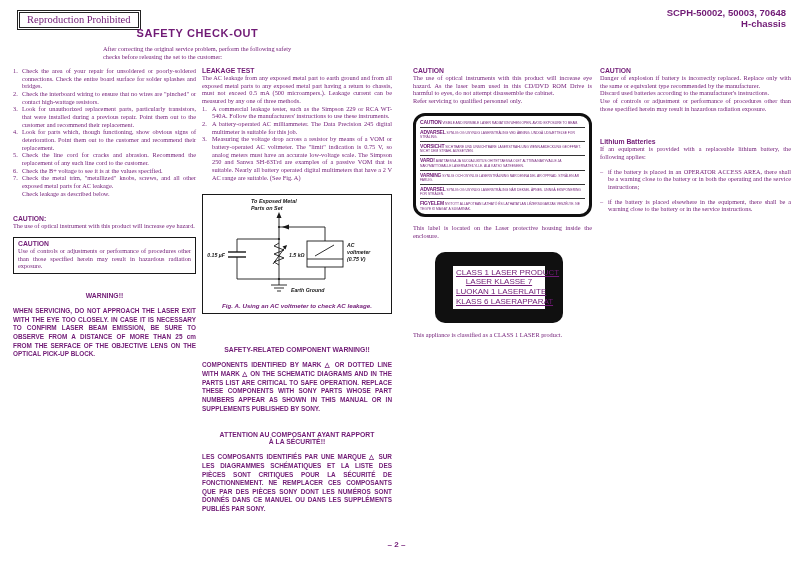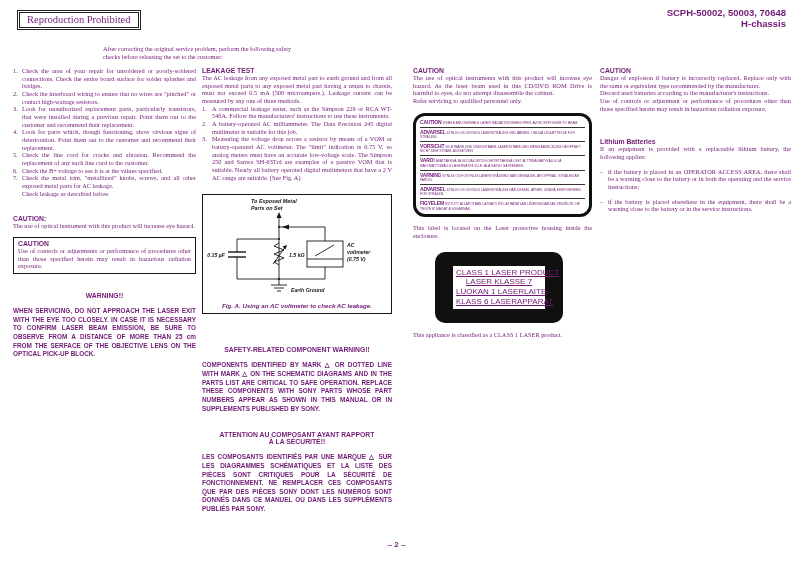--- a/index.html
+++ b/index.html
@@ -62,20 +62,21 @@
             font:bold 8px "Liberation Sans", sans-serif; } .mt8 { margin-top:8px; } .mt18 { margin-top:18px; }
   .mt26 { margin-top:26px; } .mt32 { margin-top:32px; }
   .pre { white-space:pre-line; }
 </style>
 </head>
 <body>
 
 <div class="page">
 
   <div class="stamp">Reproduction Prohibited</div>
+  <div class="title">SAFETY  CHECK-OUT</div>
   <div class="intro">After correcting the original service problem, perform the following safety
 checks before releasing the set to the customer:</div>
   <div class="model-block">
     <div>SCPH-50002, 50003, 70648</div>
     <div>H-chassis</div>
   </div>
 
   <div class="col col1">
     <div>
         <div class="num-item">

